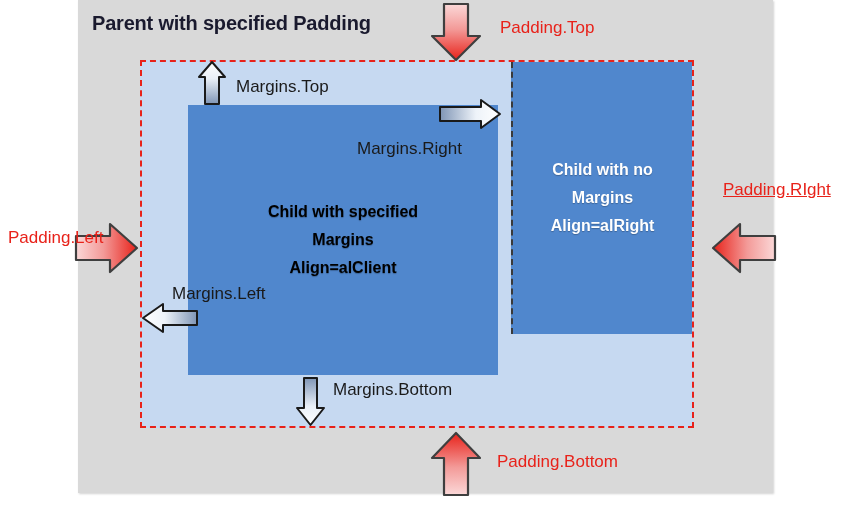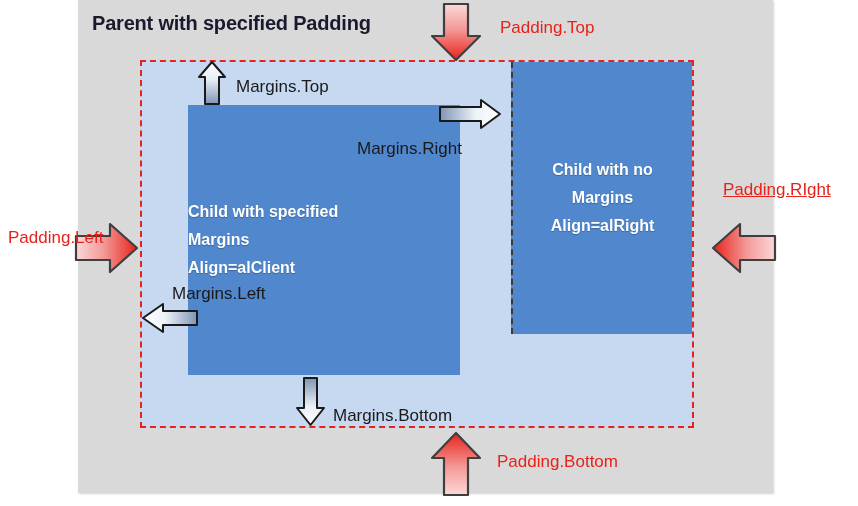--- a/index.html
+++ b/index.html
@@ -58,28 +58,29 @@
     border: 2px dashed #ffffff;
     box-sizing: border-box;
     z-index: -1;
   }
 
   
   .child-client {
     position: absolute;
     left: 188px;
     top: 105px;
-    width: 272px;
+    width: 310px;
     height: 270px;
     background: #5087cd;
-    color: #ffffff;
+    color: #000000;
     font-size: 16px;
     font-weight: bold;
     display: flex;
     flex-direction: column;
+    align-items: center;
     justify-content: center;
     line-height: 1.75;
     text-shadow: 0 1px 1px rgba(0,0,0,0.25);
     box-sizing: border-box;
   }
   .child-right {
     position: absolute;
     left: 511px;
     top: 62px;
     width: 181px;
@@ -223,15 +224,15 @@
   </svg>
 
   <div class="label-pad" style="left:500px; top:18px;">Padding.Top</div>
   <div class="label-pad" style="left:723px; top:180px;text-decoration:underline;">Padding.RIght</div>
   <div class="label-pad" style="left:497px; top:452px;">Padding.Bottom</div>
   <div class="label-pad" style="left:8px; top:228px;">Padding.Left</div>
 
   <div class="label" style="left:236px; top:77px;">Margins.Top</div>
   <div class="label" style="left:357px; top:139px;">Margins.Right</div>
   <div class="label" style="left:172px; top:284px;">Margins.Left</div>
-  <div class="label" style="left:333px; top:380px;margin-top:26px;">Margins.Bottom</div>
+  <div class="label" style="left:333px; top:380px;">Margins.Bottom</div>
 
 </div>
 
 </body></html>

